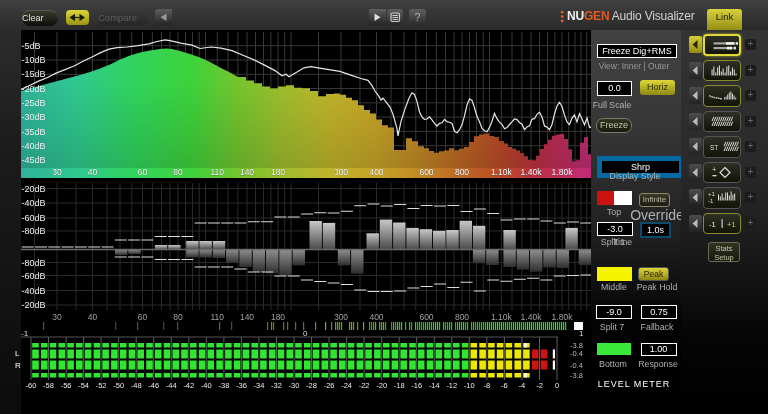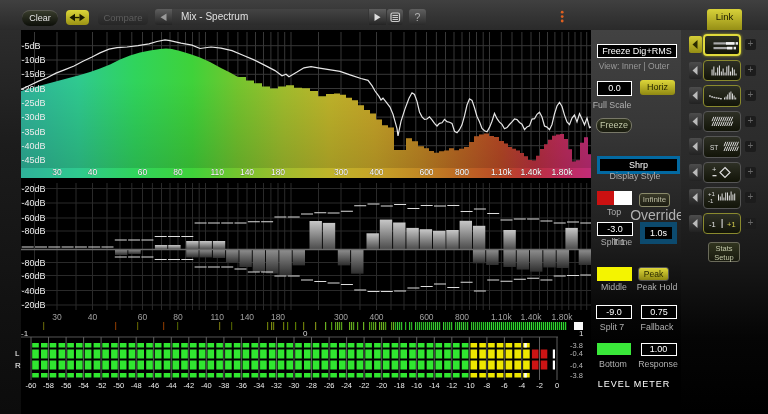--- a/index.html
+++ b/index.html
@@ -1,41 +1,41 @@
 <!DOCTYPE html>
 <html><head><meta charset="utf-8"><style>html,body{margin:0;padding:0;background:#000;}*{font-family:"Liberation Sans",sans-serif;}#stage{position:relative;width:768px;height:414px;overflow:hidden;background:#000;}</style></head><body>
 <div id="stage">
     <div style="position:absolute;left:0;top:0;width:768px;height:30px;background:linear-gradient(180deg,#404040,#2a2a2a)"></div>
-    <div style="position:absolute;left:22px;top:9.5px;width:36px;height:15px;background:linear-gradient(180deg,#383c2c,#0c0e08);border-radius:8px;color:#e4e4e4;font-size:9px;line-height:15px;text-align:center;border-top:1px solid #5a5a52">Clear</div>
+    <div style="position:absolute;left:22px;top:9.5px;width:36px;height:15px;background:linear-gradient(180deg,#383c2c,#0c0e08);border-radius:8px;color:#e4e4e4;font-size:9px;line-height:15px;border-top:1px solid #5a5a52">Clear</div>
     <div style="position:absolute;left:66px;top:9.5px;width:22.5px;height:15px;background:linear-gradient(180deg,#ddd73a,#9a9214);border-radius:4px"></div>
     <svg style="position:absolute;left:66px;top:9.5px" width="22.5" height="15">
       <path d="M3.5 7.5L9 3.8v7.4zM19 7.5L13.5 3.8v7.4z" fill="#1a1a00"></path>
       <rect x="9" y="6.9" width="4.5" height="1.3" fill="#1a1a00"></rect>
     </svg>
-    <div style="position:absolute;left:98px;top:9.5px;width:50px;height:15px;background:linear-gradient(180deg,#3a3a3a,#262626);border-radius:4px;color:#5c5c5c;font-size:9.5px;line-height:15px;text-align:center">Compare</div>
+    <div style="position:absolute;left:98px;top:9.5px;width:50px;height:15px;background:linear-gradient(180deg,#3a3a3a,#262626);border-radius:4px;color:#5c5c5c;font-size:9.5px;line-height:15px;">Compare</div>
     <div style="position:absolute;left:155px;top:8.5px;width:17px;height:16.5px;background:linear-gradient(180deg,#5e5e5e,#242424);border-radius:3px 0 0 3px"></div>
     <svg style="position:absolute;left:155px;top:8.5px" width="17" height="16.5">
       <path d="M11.5 4.5L5.5 8.25L11.5 12z" fill="#999"></path>
     </svg>
-    <div style="position:absolute;left:172px;top:8.5px;width:196px;height:16.5px;background:linear-gradient(180deg,#444,#2c2c2c);color:#e0e0e0;font-size:10px;line-height:16.5px;padding-left:9px;box-sizing:border-box">Mix - Spectrum</div>
     <div style="position:absolute;left:369px;top:8.5px;width:16.5px;height:16.5px;background:linear-gradient(180deg,#5e5e5e,#242424)"></div>
     <svg style="position:absolute;left:369px;top:8.5px" width="16.5" height="16.5">
       <path d="M5.5 4.5L11.5 8.25L5.5 12z" fill="#ddd"></path>
     </svg>
     <div style="position:absolute;left:386.5px;top:8.5px;width:16.5px;height:16.5px;background:linear-gradient(180deg,#606060,#262626);border-radius:3px"></div>
     <svg style="position:absolute;left:386.5px;top:8.5px" width="16.5" height="16.5">
       <rect x="4" y="4" width="8.5" height="8.5" rx="1.5" fill="none" stroke="#ccc" stroke-width="1.2"></rect>
       <path d="M5.5 6.5h5.5M5.5 8.5h5.5M5.5 10.5h5.5" stroke="#ccc" stroke-width="1"></path>
     </svg>
     <div style="position:absolute;left:409px;top:8.5px;width:17px;height:16.5px;background:linear-gradient(180deg,#606060,#2a2a2a);border-radius:3px;color:#b0b0b0;font-size:10.5px;line-height:16.5px;text-align:center">?</div>
     <svg style="position:absolute;left:560px;top:10px" width="5" height="13">
       <circle cx="2.2" cy="2.2" r="1.4" fill="#e06020"></circle>
       <circle cx="2.2" cy="6.6" r="1.4" fill="#e06020"></circle>
       <circle cx="2.2" cy="11" r="1.4" fill="#e06020"></circle>
     </svg>
+    <div style="position:absolute;left:567px;top:9px;height:15px;font-size:12px;font-weight:bold;line-height:15px;white-space:nowrap;letter-spacing:-0.2px"><span style="color:#f0f0f0">NU</span><span style="color:#e05a20">GEN</span><span style="color:#d0d0d0;font-weight:normal"> Audio Visualizer</span></div>
     <div style="position:absolute;left:707px;top:9px;width:35px;height:23px;background:linear-gradient(180deg,#d8d23a,#8f8812);border-radius:3px;color:#1c1c00;font-size:9.5px;line-height:15px;text-align:center">Link</div>
     <div style="position:absolute;left:0;top:30px;width:21px;height:384px;background:linear-gradient(180deg,#2c2c2c 0%,#1c1c1c 30%,#121212 70%,#0c0c0c 100%)"></div>
     <svg style="position:absolute;left:21px;top:32px" width="571" height="146" viewBox="0 0 571 146">
       <defs>
         <linearGradient id="gs" x1="0" y1="0" x2="1" y2="0">
           <stop offset="0" stop-color="#2fb29a"></stop>
           <stop offset="0.1" stop-color="#2fc98f"></stop>
           <stop offset="0.2" stop-color="#30d45c"></stop>
           <stop offset="0.3" stop-color="#3fd23a"></stop>
           <stop offset="0.38" stop-color="#74c52e"></stop>
@@ -560,30 +560,30 @@
     <div style="position:absolute;left:565px;top:349px;width:18px;text-align:right;color:#b8b8b8;font-size:7.5px">-0.4</div>
     <div style="position:absolute;left:565px;top:360.5px;width:18px;text-align:right;color:#b8b8b8;font-size:7.5px">-0.4</div>
     <div style="position:absolute;left:565px;top:370.5px;width:18px;text-align:right;color:#b8b8b8;font-size:7.5px">-3.8</div>
     <div style="position:absolute;left:591px;top:30px;width:90px;height:384px;background:linear-gradient(180deg,#424242 0%,#373737 25%,#1e1e1e 55%,#050505 75%,#000 85%)"></div>
     <div style="position:absolute;left:597px;top:43.5px;width:78px;height:12px;background:#000;border:1px solid #fff;color:#fff;font-size:9px;line-height:12px;text-align:center">Freeze Dig+RMS</div>
     <div style="position:absolute;left:594px;top:61px;width:80px;text-align:center;color:#9a9a9a;font-size:8.5px">View: Inner | Outer</div>
     <div style="position:absolute;left:597px;top:81px;width:33px;height:13px;background:#000;border:1px solid #fff;color:#fff;font-size:9px;line-height:13px;text-align:center">0.0</div>
     <div style="position:absolute;left:640px;top:80px;width:35px;height:15px;background:linear-gradient(180deg,#ded73a,#8f8812);border-radius:3px;color:#2a2a00;font-size:9px;line-height:15px;text-align:center">Horiz</div>
     <div style="position:absolute;left:572px;top:99.5px;width:80px;text-align:center;color:#b0b0b0;font-size:8.8px">Full Scale</div>
     <div style="position:absolute;left:596px;top:118px;width:34px;height:13px;background:linear-gradient(180deg,#31351f,#181a0e);border:1px solid #787868;border-radius:7px;color:#c2c8a8;font-size:9px;line-height:13px;text-align:center">Freeze</div>
-    <div style="position:absolute;left:597px;top:155.5px;width:77px;height:12.5px;background:#000;border:3px solid #0369a1;color:#fff;font-size:9px;line-height:12.5px;text-align:center">Shrp</div>
+    <div style="position:absolute;left:597px;top:155.5px;width:77px;height:12.5px;background:#000;border:5px solid #0369a1;color:#fff;font-size:9px;line-height:12.5px;text-align:center">Shrp</div>
     <div style="position:absolute;left:595px;top:170.5px;width:80px;text-align:center;color:#b0b0b0;font-size:8.8px">Display Style</div>
     <div style="position:absolute;left:597px;top:191px;width:35px;height:13.5px;background:#fff">
       <div style="position:absolute;left:0;top:0;width:17px;height:13.5px;background:#cc1111"></div>
     </div>
     <div style="position:absolute;left:639px;top:192.5px;width:29px;height:12px;background:linear-gradient(180deg,#3a3a28,#1c1c12);border:1px solid #8a8a6a;border-radius:3px;color:#b8b8a0;font-size:8px;line-height:12px;text-align:center">Infinite</div>
     <div style="position:absolute;left:574px;top:206.5px;width:80px;text-align:center;color:#b0b0b0;font-size:8.8px">Top</div>
     <div style="position:absolute;left:617px;top:206.5px;width:80px;text-align:center;color:#b0b0b0;font-size:14px">Override</div>
     <div style="position:absolute;left:597px;top:222px;width:34px;height:12px;background:#000;border:1px solid #fff;color:#fff;font-size:9px;line-height:12px;text-align:center">-3.0</div>
-    <div style="position:absolute;left:640px;top:222px;width:27px;height:12px;background:#000;border:5px solid #0c4a6e;color:#fff;font-size:9px;line-height:12px;text-align:center">1.0s</div>
+    <div style="position:absolute;left:640px;top:222px;width:27px;height:12px;background:#000;border:2px solid #0c4a6e;color:#fff;font-size:9px;line-height:12px;text-align:center">1.0s</div>
     <div style="position:absolute;left:573px;top:236.5px;width:80px;text-align:center;color:#b0b0b0;font-size:8.8px">Split 1</div>
     <div style="position:absolute;left:613px;top:236.5px;width:80px;text-align:left;color:#b0b0b0;font-size:8.8px">Time</div>
     <div style="position:absolute;left:597px;top:267px;width:35px;height:13.5px;background:#f4f400"></div>
     <div style="position:absolute;left:638px;top:266.5px;width:29px;height:12.5px;background:linear-gradient(180deg,#ded73a,#8f8812);border:1px solid #555;border-radius:3px;color:#2a2a00;font-size:8.5px;line-height:12.5px;text-align:center">Peak</div>
     <div style="position:absolute;left:574px;top:281.5px;width:80px;text-align:center;color:#b0b0b0;font-size:8.8px">Middle</div>
     <div style="position:absolute;left:617px;top:281.5px;width:80px;text-align:center;color:#b0b0b0;font-size:8.8px">Peak Hold</div>
     <div style="position:absolute;left:596px;top:304.5px;width:34px;height:12px;background:#000;border:1px solid #fff;color:#fff;font-size:9px;line-height:12px;text-align:center">-9.0</div>
     <div style="position:absolute;left:641px;top:304.5px;width:34px;height:12px;background:#000;border:1px solid #fff;color:#fff;font-size:9px;line-height:12px;text-align:center">0.75</div>
     <div style="position:absolute;left:572px;top:321.5px;width:80px;text-align:center;color:#b0b0b0;font-size:8.8px">Split 7</div>
     <div style="position:absolute;left:617px;top:321.5px;width:80px;text-align:center;color:#b0b0b0;font-size:8.8px">Fallback</div>

